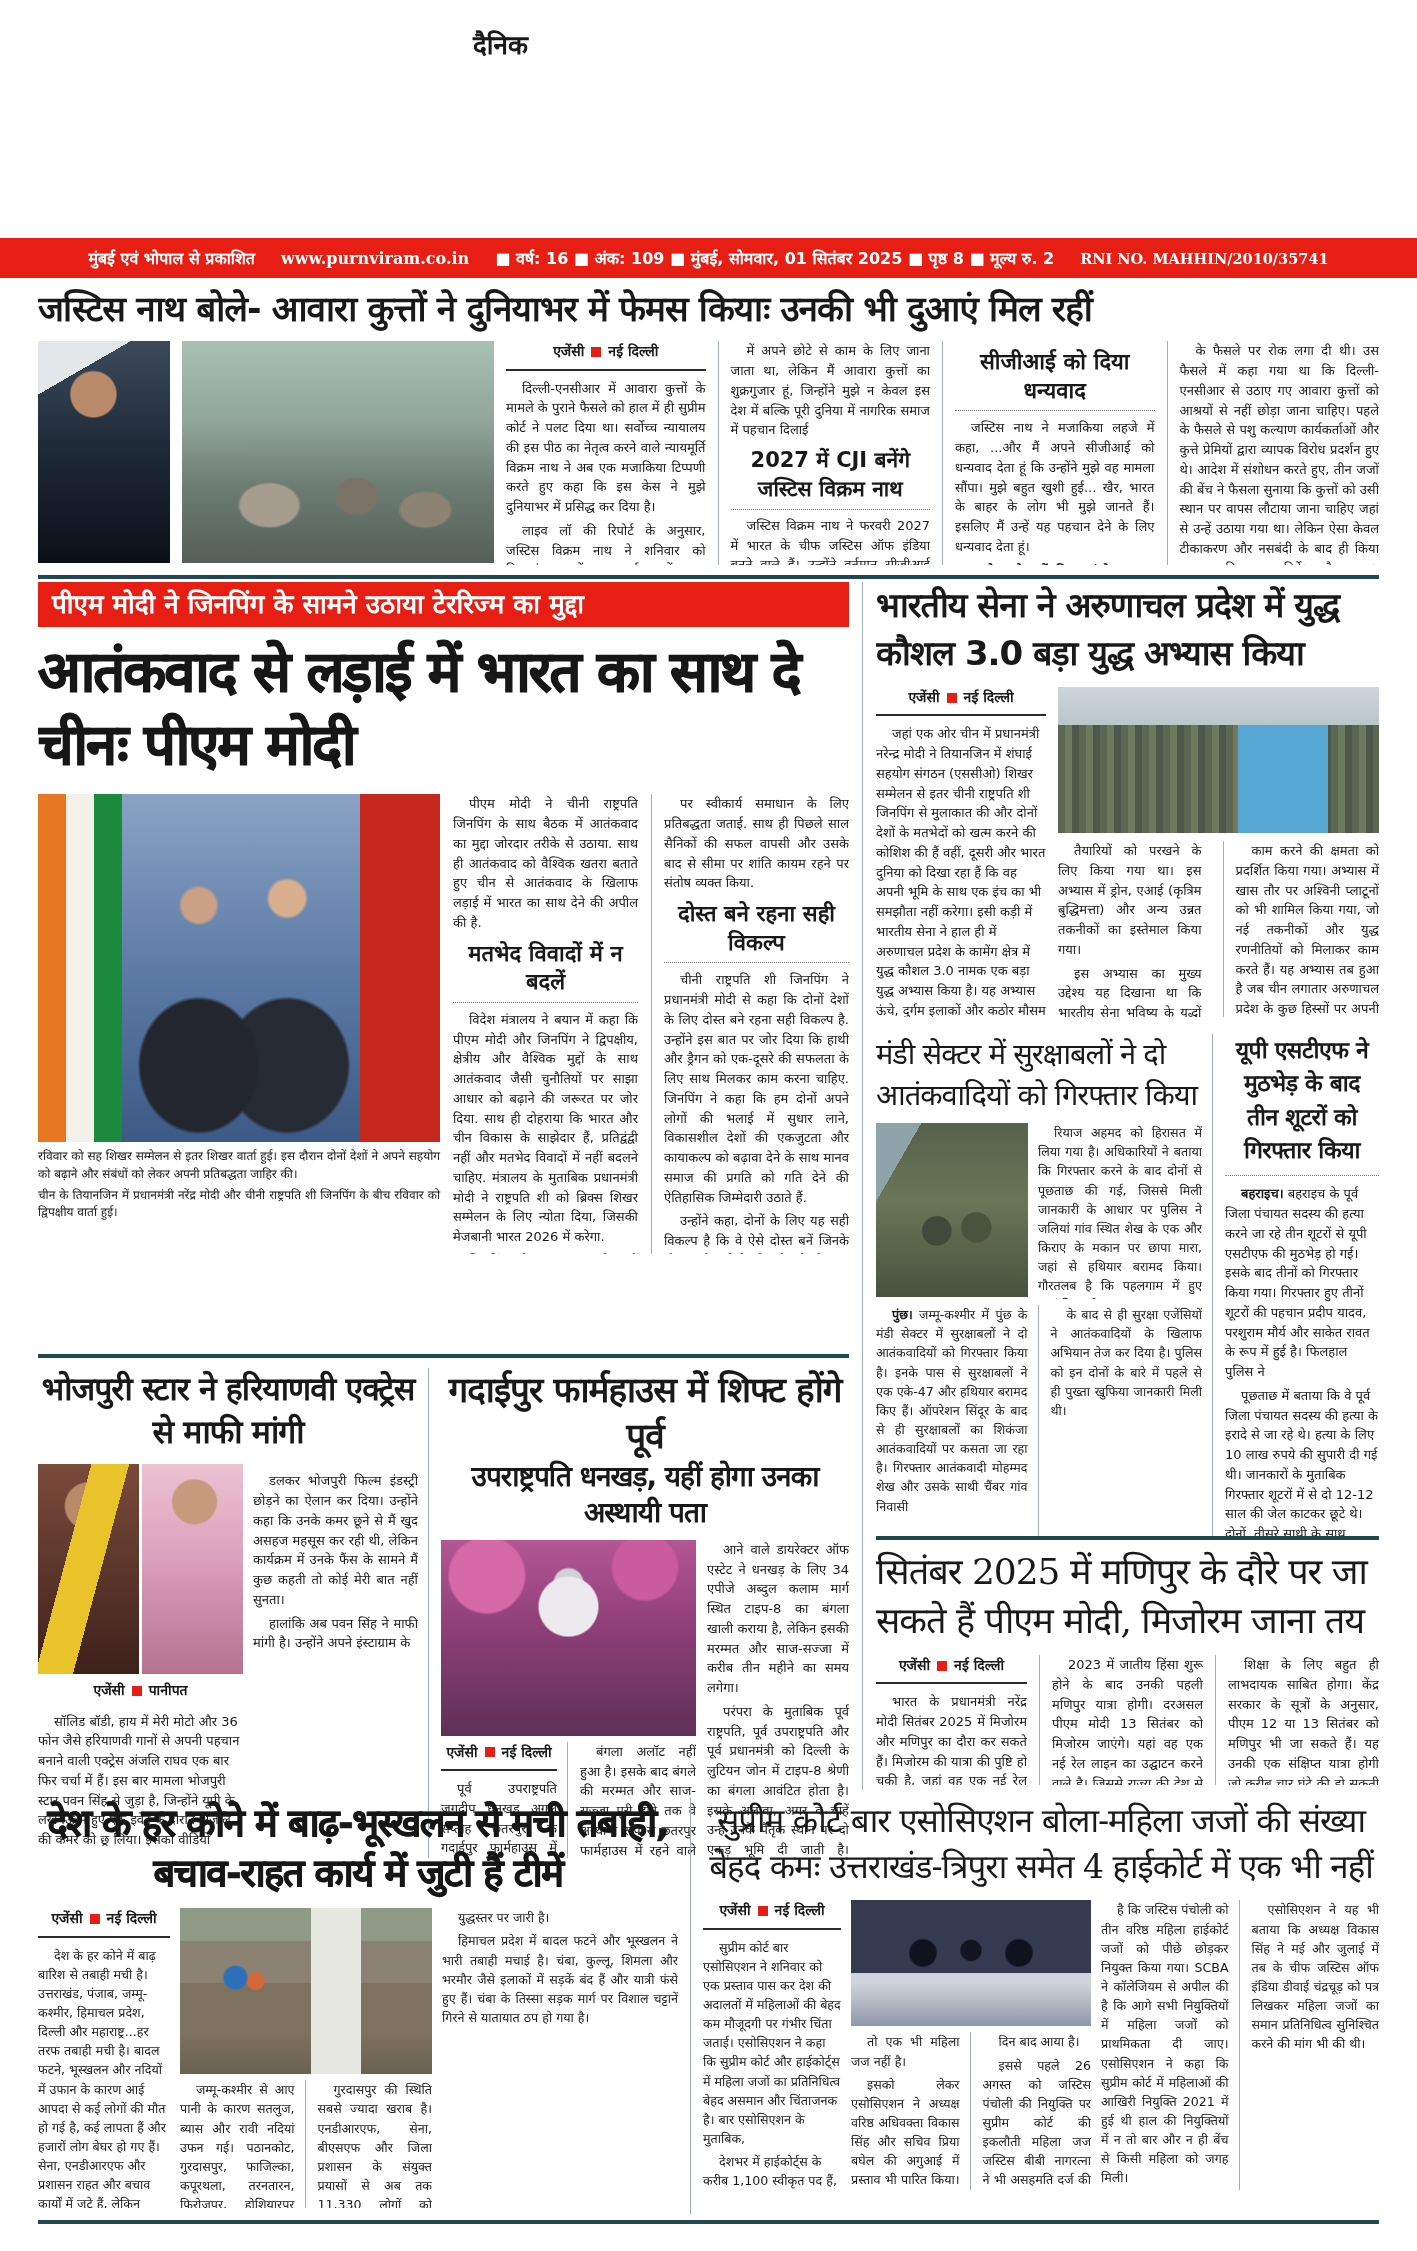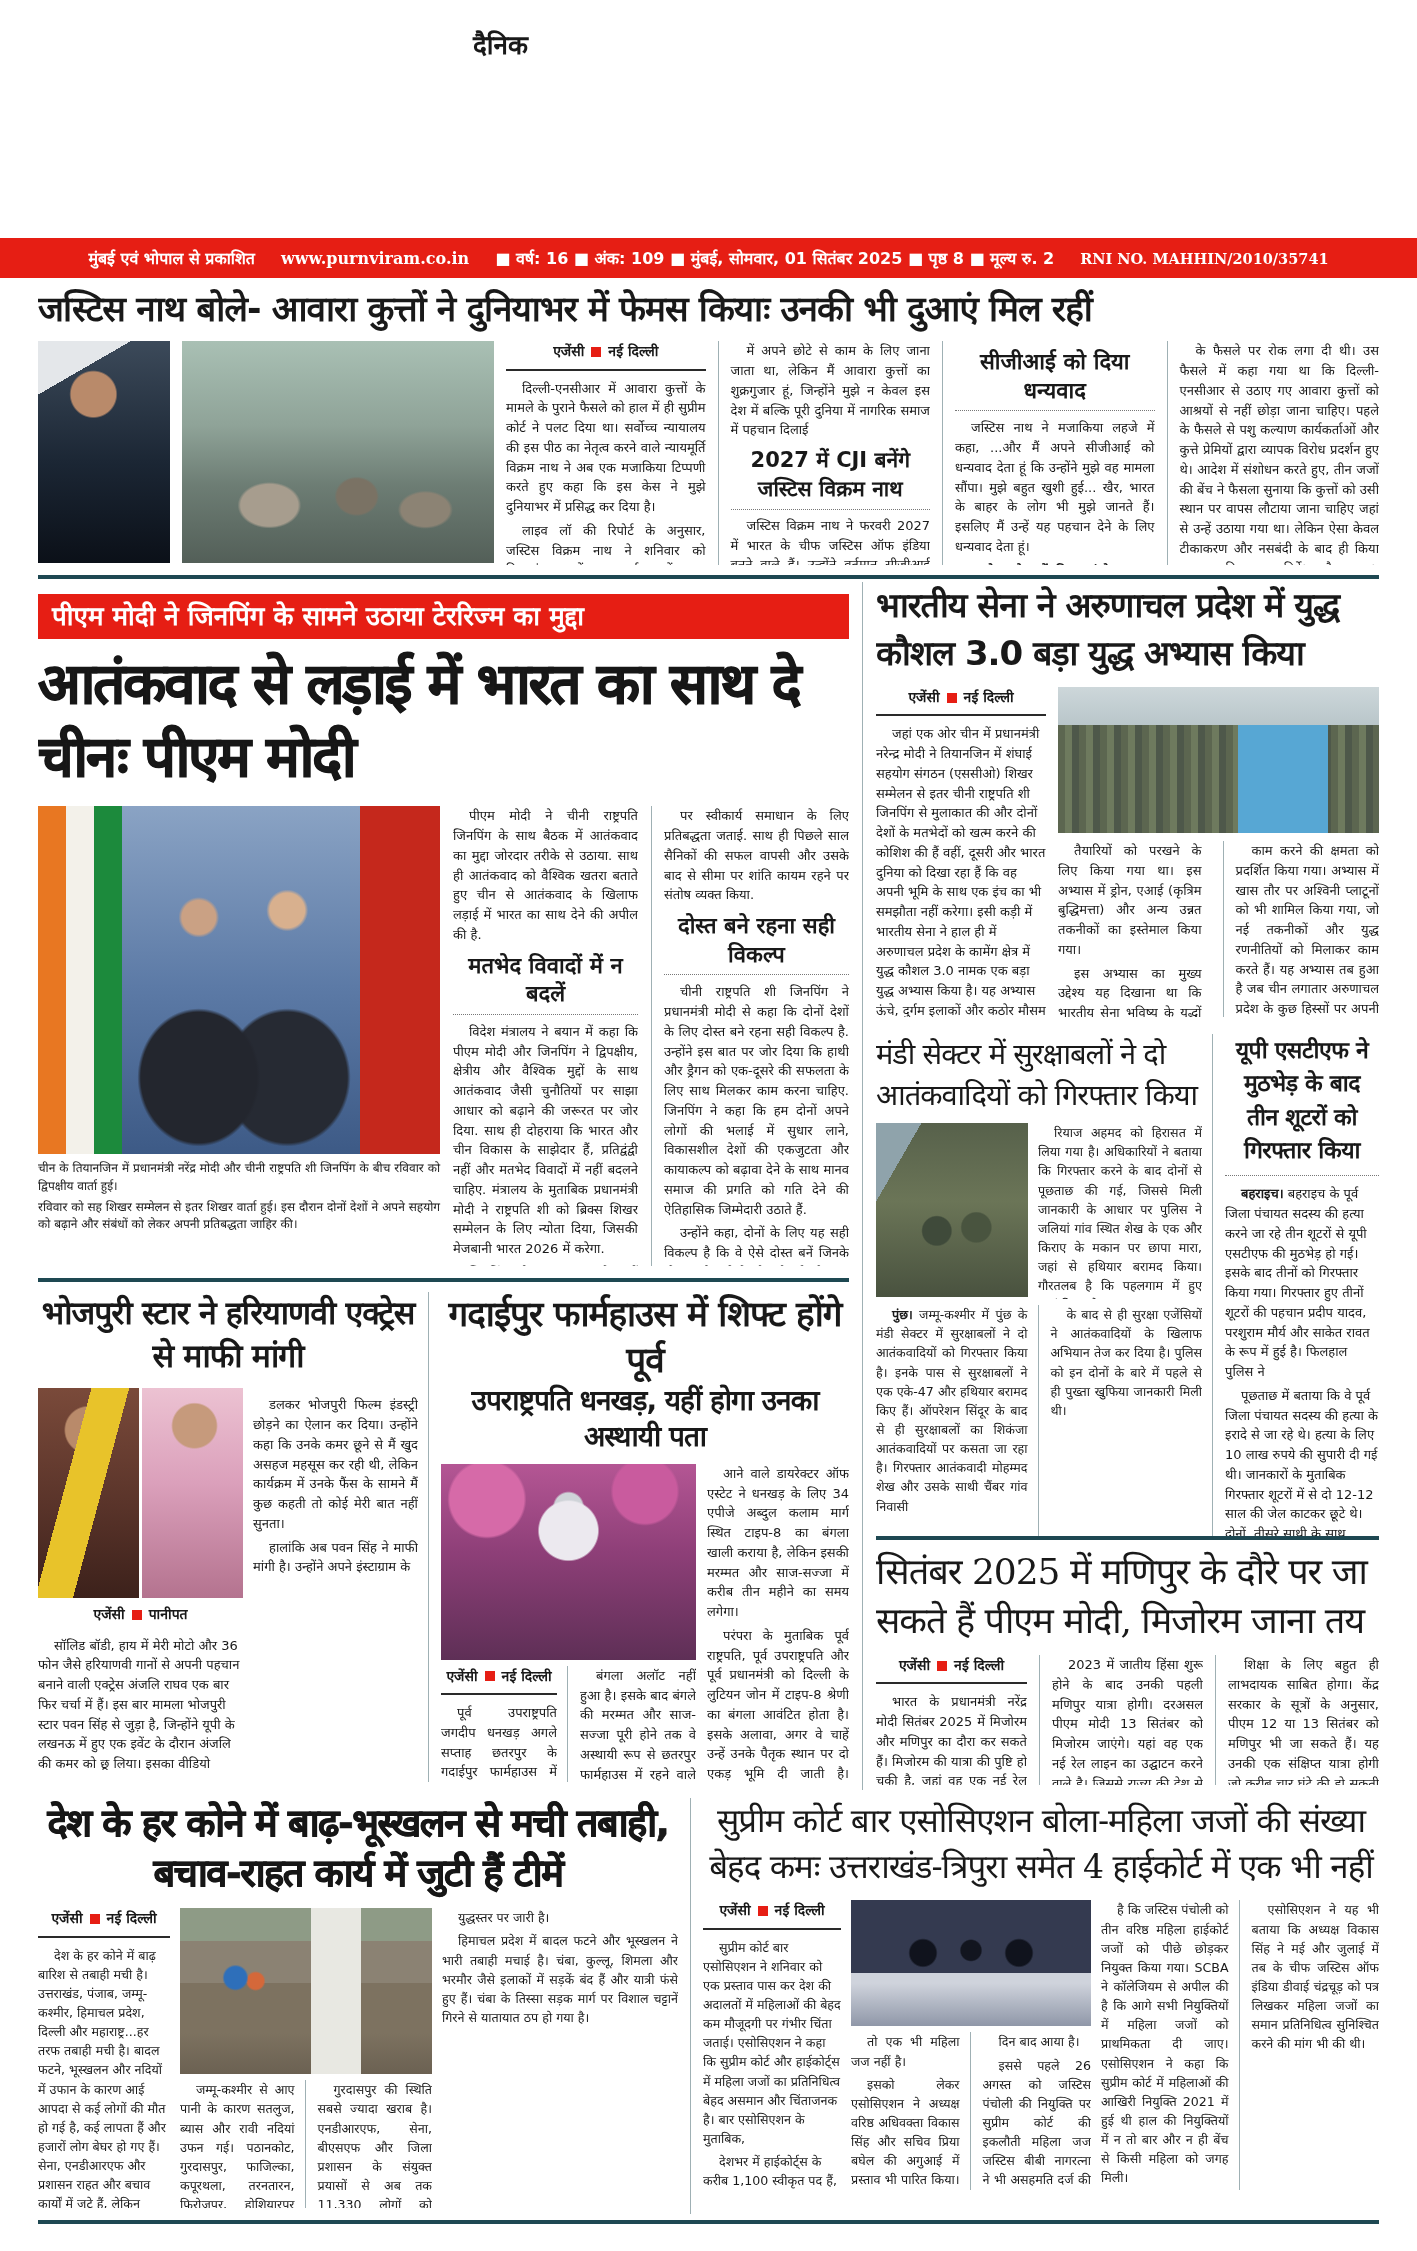--- a/index.html
+++ b/index.html
@@ -52,21 +52,21 @@
       linear-gradient(180deg,#a9c0b4 0%,#8fa398 38%,#6d7d74 65%,#535f58 100%);}
   .sec-justice .col{flex:1;}
   .cji-box{font-size:21px;font-weight:bold;text-align:center;line-height:1.4;margin:6px 0;text-indent:0;border-bottom:1px dotted #777;padding-bottom:4px;}
 
   
   .mid{display:flex;height:1208px;}
   .mid-left{width:824px;flex:0 0 824px;padding-right:13px;}
   .mid-right{flex:1;border-left:1px solid var(--colline);padding-left:13px;overflow:hidden;}
 
   
-  .story-modi{height:688px;border-bottom:4px solid var(--teal);overflow:hidden;margin-top:12px;}
+  .story-modi{height:776px;border-bottom:4px solid var(--teal);overflow:hidden;}
   .kicker{background:var(--red);color:#fff;font-size:26px;font-weight:bold;padding:6px 14px;line-height:1.25;}
   .hl-hero{font-size:56px;font-weight:bold;line-height:1.32;letter-spacing:-2px;-webkit-text-stroke:1px #161616;margin-top:8px;}
   .story-modi .row{display:flex;gap:13px;margin-top:12px;height:460px;}
   .modi-fig{width:402px;flex:0 0 402px;}
   .ph-modi{width:402px;height:348px;
     background:
       linear-gradient(90deg,#e87722 0 7%,#f3f1ea 7% 14%,#1c8a3c 14% 21%,rgba(0,0,0,0) 21%),
       linear-gradient(270deg,#c5281c 0 20%,rgba(0,0,0,0) 20%),
       radial-gradient(circle at 40% 32%, #caa184 0 5%, rgba(0,0,0,0) 6%),
       radial-gradient(circle at 62% 30%, #d8b08e 0 5%, rgba(0,0,0,0) 6%),
@@ -235,22 +235,22 @@
 
     <div class="mid-left">
 
       <article class="story-modi">
         <div class="kicker">पीएम मोदी ने जिनपिंग के सामने उठाया टेररिज्म का मुद्दा</div>
         <h2 class="hl-hero">आतंकवाद से लड़ाई में भारत का साथ दे चीनः पीएम मोदी</h2>
         <div class="row">
           <figure class="modi-fig">
             <div class="ph ph-modi"></div>
             <figcaption class="modi-cap">
+              <p>रविवार को सह शिखर सम्मेलन से इतर शिखर वार्ता हुई। इस दौरान दोनों देशों ने अपने सहयोग को बढ़ाने और संबंधों को लेकर अपनी प्रतिबद्धता जाहिर की।</p>
               <p>चीन के तियानजिन में प्रधानमंत्री नरेंद्र मोदी और चीनी राष्ट्रपति शी जिनपिंग के बीच रविवार को द्विपक्षीय वार्ता हुई।</p>
-              <p>रविवार को सह शिखर सम्मेलन से इतर शिखर वार्ता हुई। इस दौरान दोनों देशों ने अपने सहयोग को बढ़ाने और संबंधों को लेकर अपनी प्रतिबद्धता जाहिर की।</p>
             </figcaption>
           </figure>
           <div class="col bodytxt">
             <p>पीएम मोदी ने चीनी राष्ट्रपति जिनपिंग के साथ बैठक में आतंकवाद का मुद्दा जोरदार तरीके से उठाया. साथ ही आतंकवाद को वैश्विक खतरा बताते हुए चीन से आतंकवाद के खिलाफ लड़ाई में भारत का साथ देने की अपील की है.</p>
             <h3 class="subhead">मतभेद विवादों में न बदलें</h3>
             <p>विदेश मंत्रालय ने बयान में कहा कि पीएम मोदी और जिनपिंग ने द्विपक्षीय, क्षेत्रीय और वैश्विक मुद्दों के साथ आतंकवाद जैसी चुनौतियों पर साझा आधार को बढ़ाने की जरूरत पर जोर दिया. साथ ही दोहराया कि भारत और चीन विकास के साझेदार हैं, प्रतिद्वंद्वी नहीं और मतभेद विवादों में नहीं बदलने चाहिए. मंत्रालय के मुताबिक प्रधानमंत्री मोदी ने राष्ट्रपति शी को ब्रिक्स शिखर सम्मेलन के लिए न्योता दिया, जिसकी मेजबानी भारत 2026 में करेगा.</p>
             <p>जिनपिंग के साथ बातचीत में प्रधानमंत्री मोदी ने द्विपक्षीय संबंधों के निरंतर विकास के लिए सीमावर्ती क्षेत्रों में शांति और सौहार्द के महत्व पर चर्चा की. पीएम मोदी और शी ने सीमा मुद्दे के निष्पक्ष, उचित और आपसी तौर</p>
           </div>
           <div class="col bodytxt">
             <p>पर स्वीकार्य समाधान के लिए प्रतिबद्धता जताई. साथ ही पिछले साल सैनिकों की सफल वापसी और उसके बाद से सीमा पर शांति कायम रहने पर संतोष व्यक्त किया.</p>

